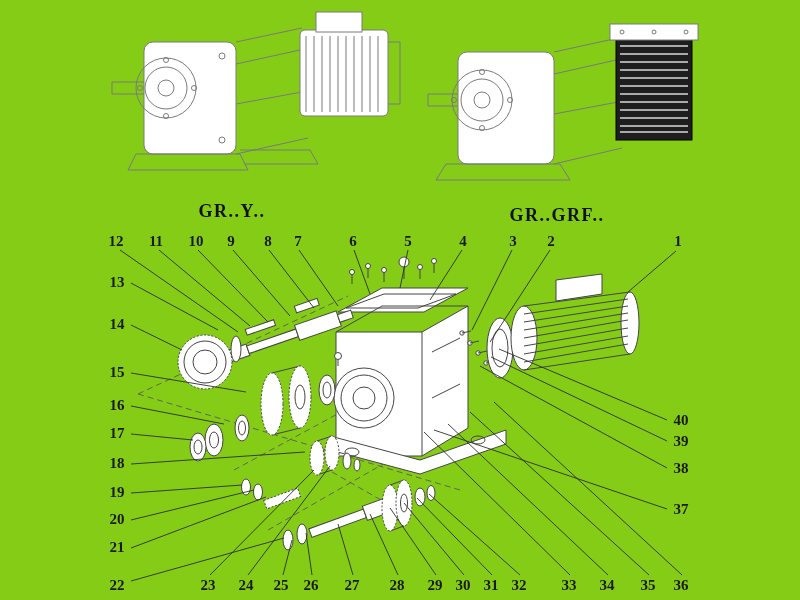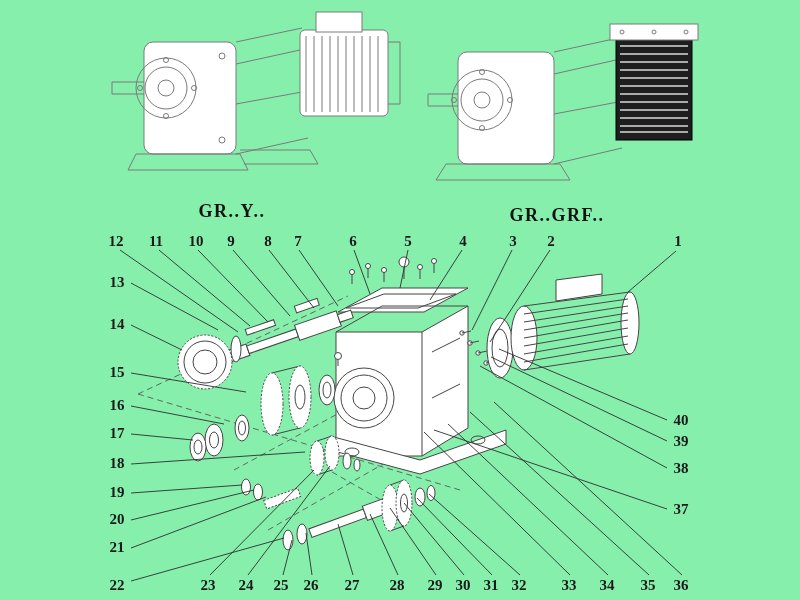--- a/index.html
+++ b/index.html
@@ -1,16 +1,16 @@
 <!DOCTYPE html>
 <html><head>
 <meta charset="utf-8">
 <style>
   html,body{margin:0;padding:0;background:#f4f4f2;}
-  .canvas{position:relative;width:800px;height:600px;background:#86efac;overflow:hidden;
+  .canvas{position:relative;width:800px;height:600px;background:#84cc16;overflow:hidden;
           font-family:"Liberation Serif", serif;}
   svg{display:block;}
   .lineart{stroke:#7a7a7a;stroke-width:1;fill:none;}
   .lineart .fill-white{fill:#ffffff;}
   .part{stroke:#454545;stroke-width:1;fill:#ffffff;}
   .partline{stroke:#454545;stroke-width:1;fill:none;}
   .teeth{stroke-dasharray:2 1.7;}
   .leader{stroke:#2e2e2e;stroke-width:0.9;fill:none;}
   .dashedline{stroke:#5a5a5a;stroke-width:0.9;fill:none;stroke-dasharray:6 4;}
   .darkblock{fill:#1e1e1e;stroke:#000;}

